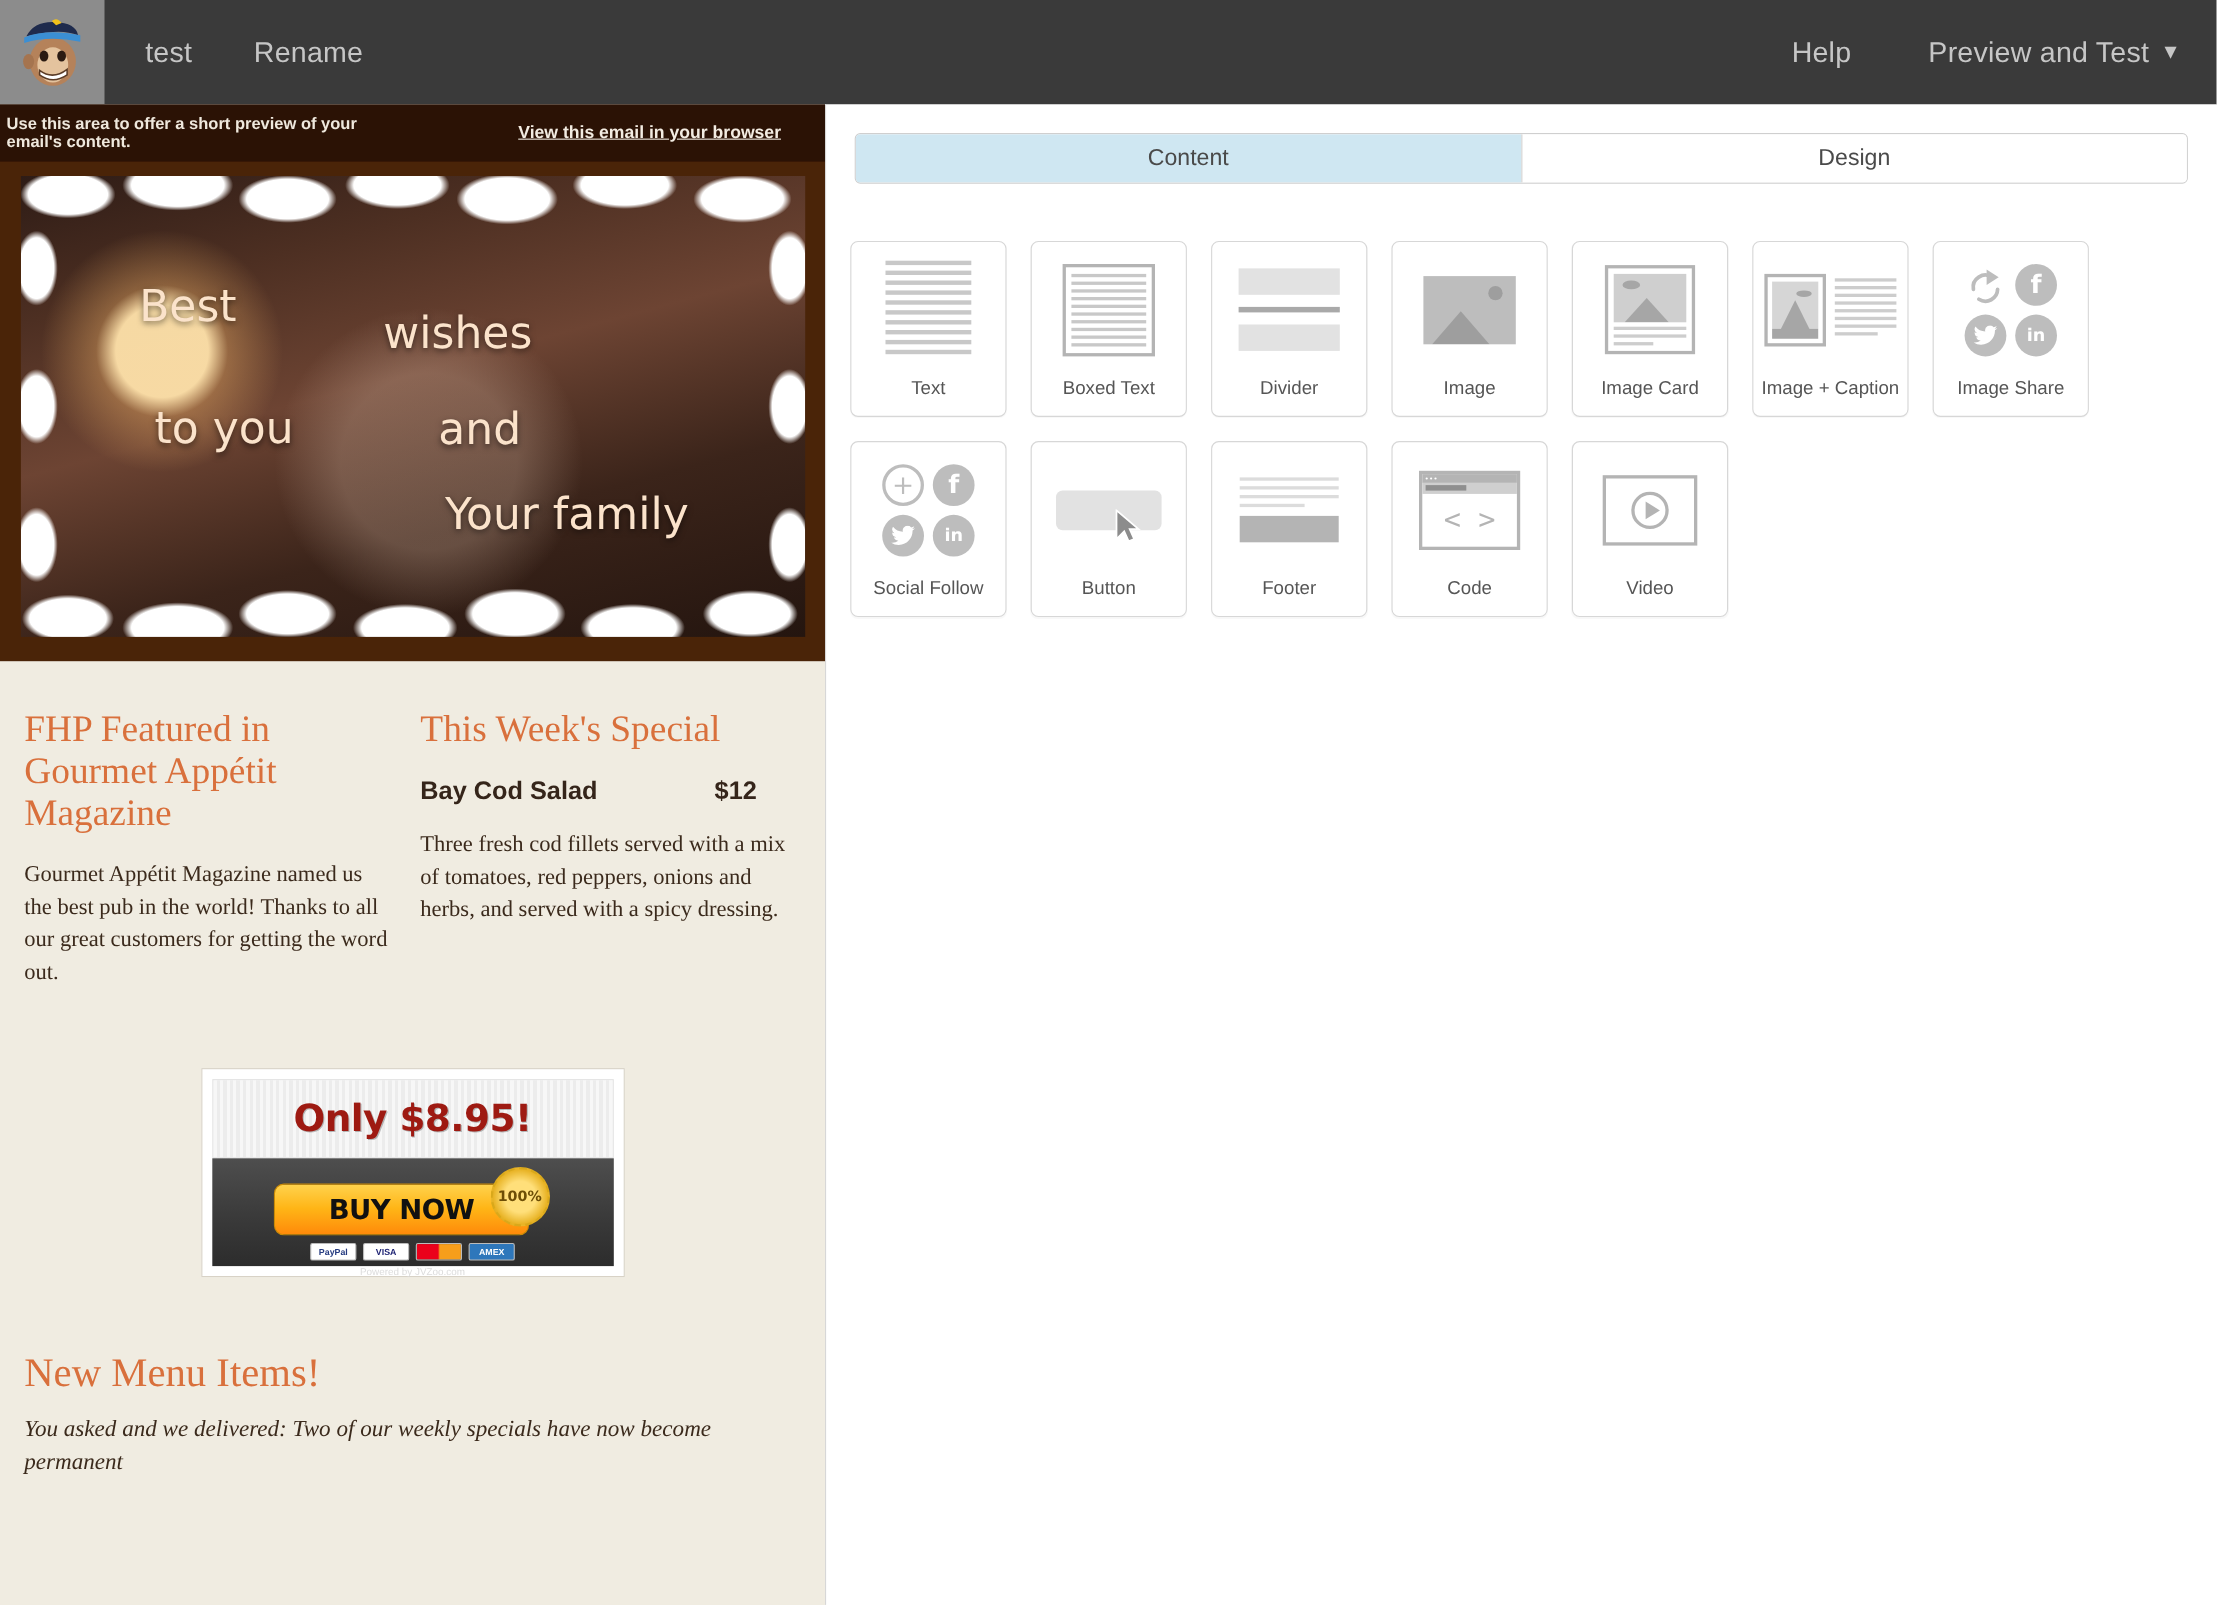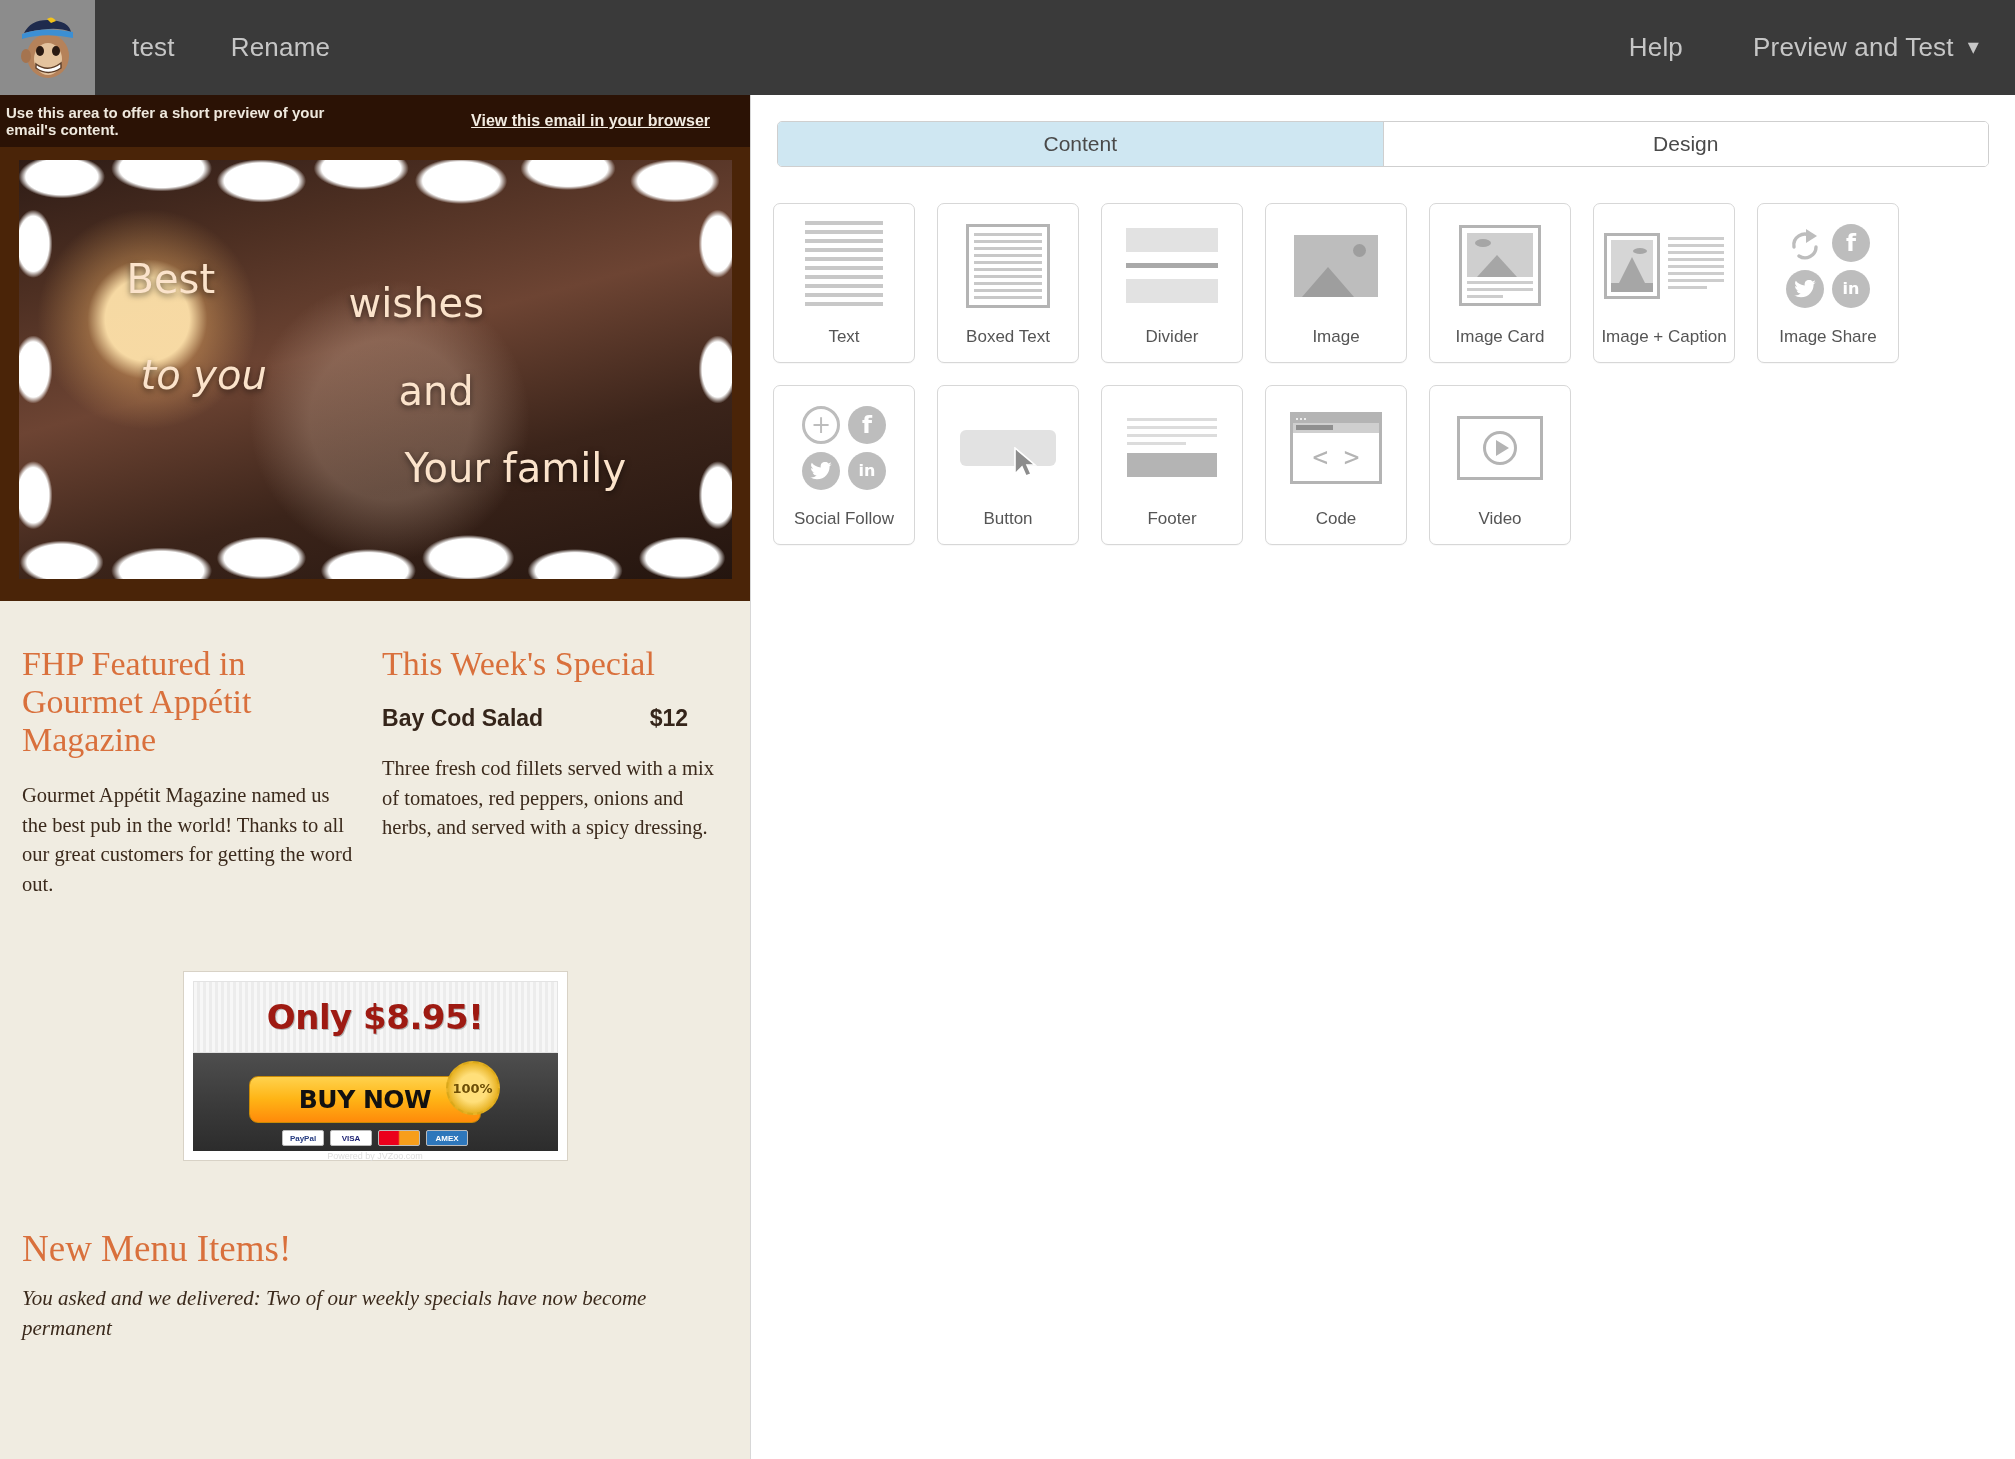--- a/index.html
+++ b/index.html
@@ -100,21 +100,21 @@
     pointer-events: none; z-index: 2;
   }
   .hero-text-layer {
     position: absolute; inset: 0; z-index: 3;
     font-family: "DejaVu Sans", sans-serif;
     color: #fbe3cb; font-size: 40px;
   }
   .hero-w { position: absolute; text-shadow: 0 2px 6px rgba(0,0,0,.55); white-space: nowrap; }
   .hw1 { left: 108px; top: 96px; }
   .hw2 { left: 330px; top: 120px; }
-  .hw3 { left: 122px; top: 192px; font-style: italic; }
+  .hw3 { left: 122px; top: 207px; }
   .hw4 { left: 380px; top: 208px; }
   .hw5 { left: 386px; top: 285px; }
 
   
   .email-body {
     background: #f0ece1; padding: 0 0 44px 0; min-height: 880px;
   }
   .cols { display: flex; padding: 44px 10px 0 10px; }
   .col { width: 365px; padding: 0 12px; }
   .col-right { width: 375px; padding: 0 12px; }
@@ -204,21 +204,21 @@
     font-size: 21px; font-style: italic; line-height: 1.4;
   }
 
   
   .editor-pane {
     position: absolute; top: 95px; left: 750px;
     width: 1265px; height: 1364px;
     background: #fff; border-left: 1px solid #d7d7d7;
   }
   .tabs {
-    display: flex; margin: 26px 26px 0 26px;
+    display: flex; margin: 26px 26px 16px 26px;
     border: 1px solid #cfcfcf; border-radius: 5px; overflow: hidden;
     height: 46px;
   }
   .tab {
     flex: 1; display: flex; align-items: center; justify-content: center;
     font-size: 21px; color: #4a4a4a; cursor: pointer; background: #fff;
   }
   .tab.active { background: #cfe7f2; }
   .tab + .tab { border-left: 1px solid #cfcfcf; }
 

